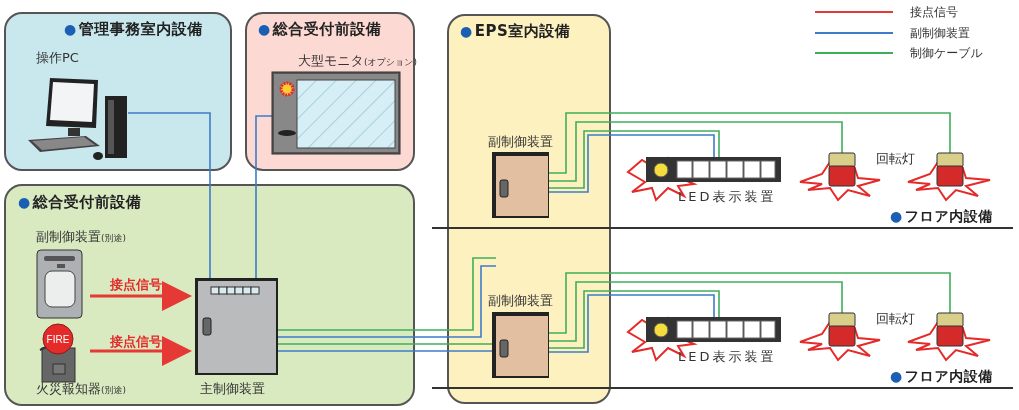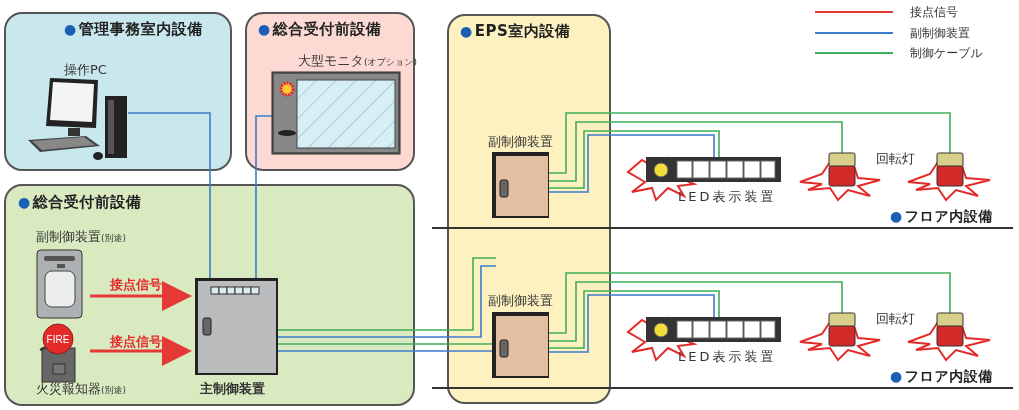--- a/index.html
+++ b/index.html
@@ -182,33 +182,33 @@
     <polygon points="908,342 930,334 938,322 950,338 962,326 966,338 990,340 966,346 978,356 956,350 946,360 938,348 916,350 930,344" fill="#fff" stroke="#e52a2a" stroke-width="2"></polygon>
     <rect x="937" y="313" width="26" height="14" rx="2" fill="#d9cf8a" stroke="#333"></rect>
     <rect x="937" y="326" width="26" height="20" rx="2" fill="#d42a2a" stroke="#333"></rect>
   </g>
 </svg>
 
 <div class="legend-text" style="left:910px;top:4px;">接点信号</div>
 <div class="legend-text" style="left:910px;top:25px;">副制御装置</div>
 <div class="legend-text" style="left:910px;top:45px;">制御ケーブル</div>
 
-<div class="label" style="left:36px;top:61px;margin-left:28px;">操作PC</div>
+<div class="label" style="left:36px;top:49px;">操作PC</div>
 <div class="label" style="left:274px;top:52px;margin-left:24px;">
   <span>大型モニタ</span><small>(オプション)</small>
 </div>
 <div class="label" style="left:36px;top:228px;">
   <span>副制御装置</span><small>(別途)</small>
 </div>
 <div class="label" style="left:36px;top:380px;">
   <span>火災報知器</span><small>(別途)</small>
 </div>
 <div class="red-label" style="left:110px;top:276px;">接点信号</div>
 <div class="red-label" style="left:110px;top:333px;">接点信号</div>
-<div class="label" style="left:200px;top:380px;font-weight:bold;">主制御装置</div>
+<div class="label" style="left:200px;top:380px;font-weight:normal;">主制御装置</div>
 <div class="label" style="left:488px;top:133px;">副制御装置</div>
 <div class="label" style="left:488px;top:292px;">副制御装置</div>
 
 <div class="label" style="left:678px;top:188px;letter-spacing:3px;">LED表示装置</div>
 <div class="label" style="left:876px;top:150px;">回転灯</div>
 <div class="zone-title" style="left:890px;top:208px;font-size:14px;">
   <span class="dot">●</span><span>フロア内設備</span>
 </div>
 
 <div class="label" style="left:678px;top:348px;letter-spacing:3px;">LED表示装置</div>

